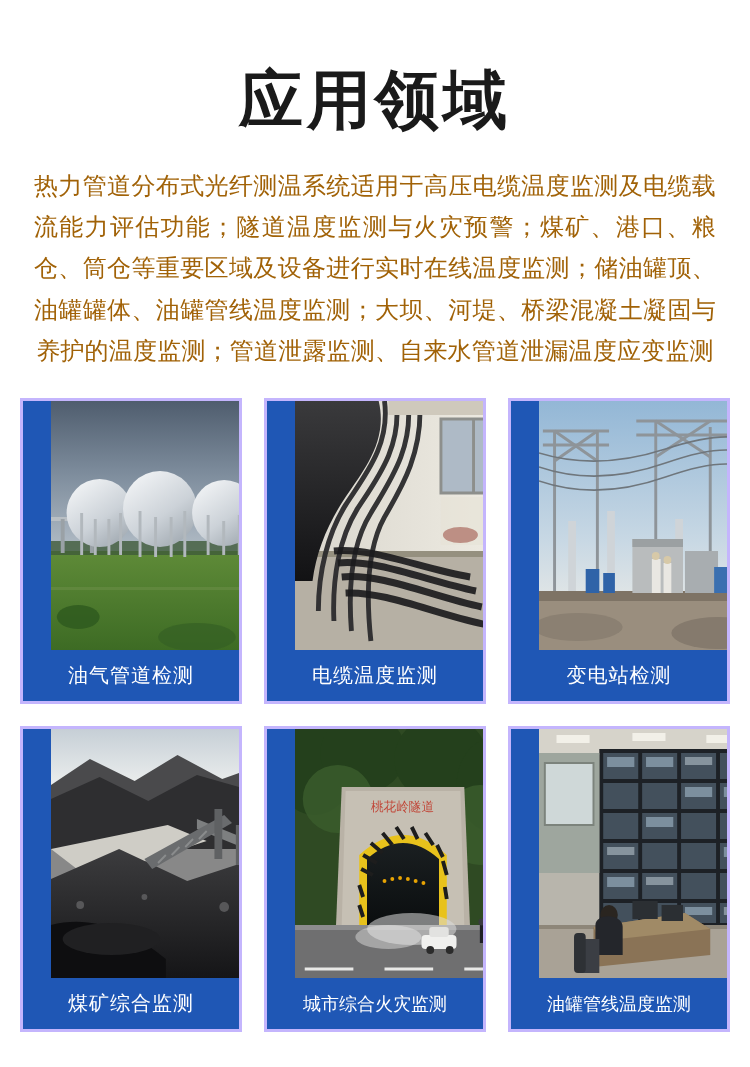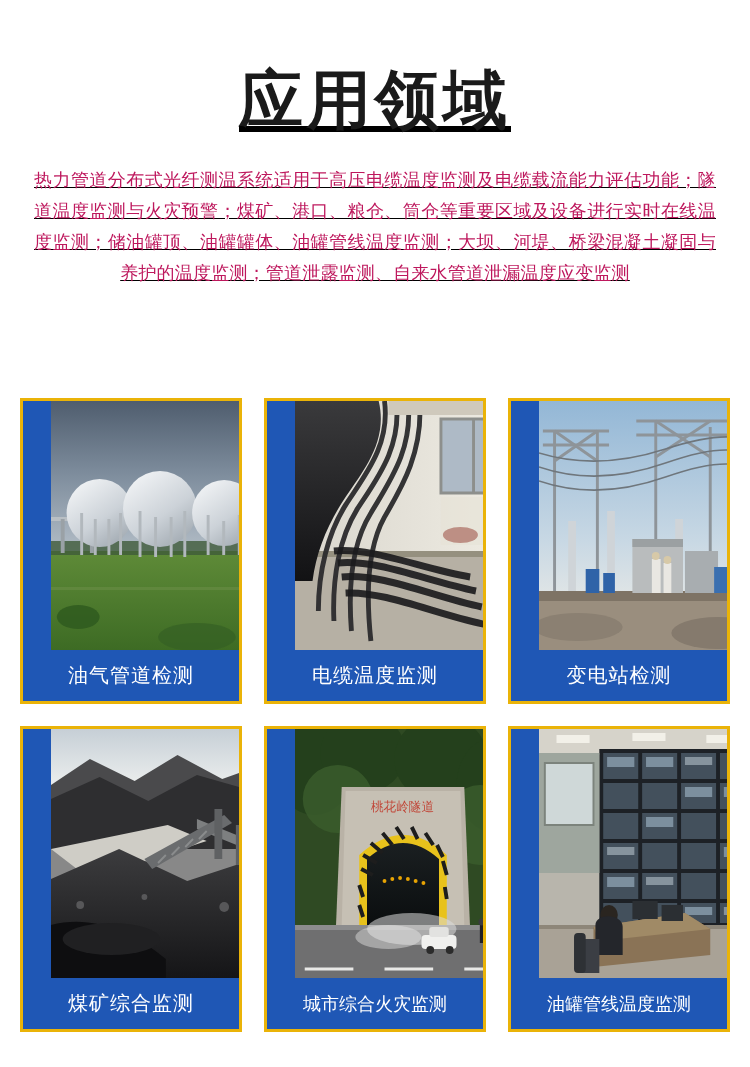--- a/index.html
+++ b/index.html
@@ -8,60 +8,59 @@
     height: 1067px;
     background: #ffffff;
     font-family: "Liberation Sans", "DejaVu Sans", sans-serif;
     overflow: hidden;
   }
   .page {
     position: relative;
     width: 750px;
     height: 1067px;
     background: #ffffff;
-    text-decoration: underline;
   }
 
   
   .title {
     text-align: center;
     font-size: 64px;
     font-weight: bold;
     color: #1a1a1a;
     letter-spacing: 4px;
     padding-top: 62px;
     line-height: 1.2;
   }
 
   
   .intro {
     margin: 26px 34px 0 34px;
-    font-size: 18px;
+    font-size: 24px;
     line-height: 1.72;
-    color: #be185d;
+    color: #a16207;
     text-align: justify;
     text-align-last: center;
     letter-spacing: 0.2px;
   }
 
   
   .grid {
     position: absolute;
     left: 20px;
     top: 398px;
     width: 710px;
     display: grid;
     grid-template-columns: repeat(3, 222px);
     grid-template-rows: repeat(2, 306px);
     gap: 22px 22px;
   }
   .card {
     width: 222px;
     height: 306px;
-    border: 3px solid #eab308;
+    border: 3px solid #c4b5fd;
     background: #1f57b5;
     display: flex;
     flex-direction: column;
     overflow: hidden;
   }
   .card-photo {
     position: relative;
     width: 100%;
     height: 249px;
     overflow: hidden;

